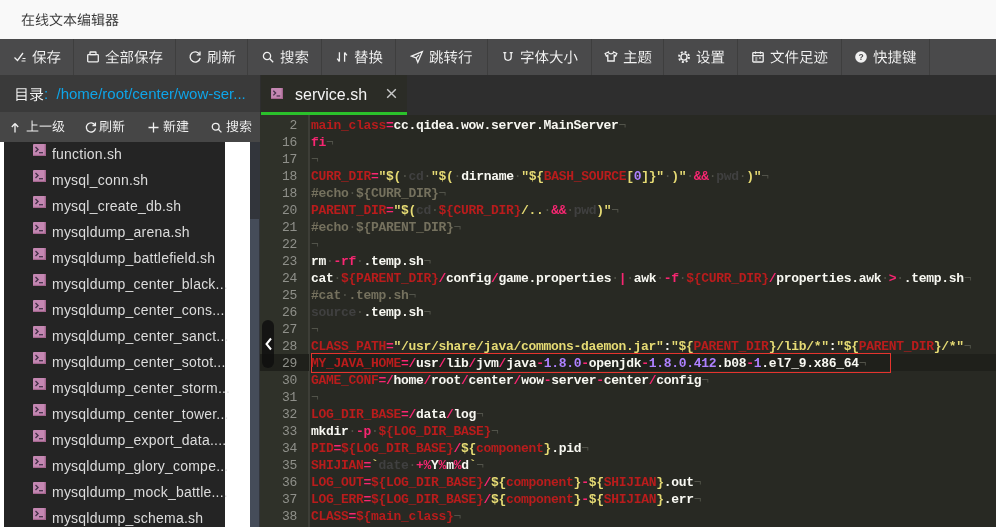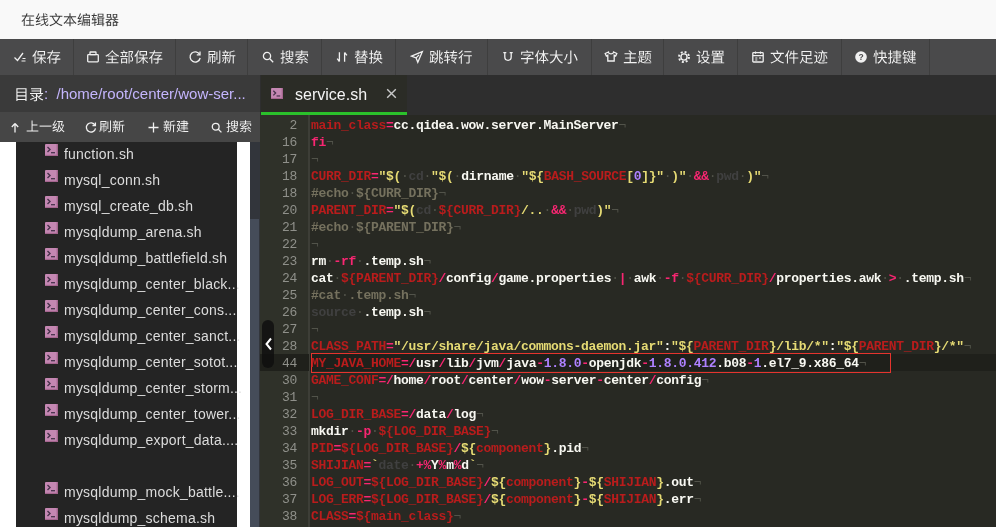--- a/index.html
+++ b/index.html
@@ -2,29 +2,29 @@
 <html><head><meta charset="utf-8"><style>
 *{margin:0;padding:0;box-sizing:border-box}
 html,body{width:996px;height:527px;overflow:hidden;background:#fff;font-family:"Liberation Sans",sans-serif}
 #root{position:relative;width:996px;height:527px;overflow:hidden}
 .abs{position:absolute}
 #titlebar{left:0;top:0;width:996px;height:39px;background:#f9f9f9}
 #toolbar{left:0;top:39px;width:996px;height:36px;background:#4a4a4b}
 .tbb{position:absolute;top:0;height:36px;border-right:1px solid #3e3e3e;display:flex;align-items:center;justify-content:center}
 .tbi{display:inline-flex;margin-right:5px}.tbi svg{display:block}
 .tbl{display:inline-block;position:relative}
-#sideheader{left:0;top:75px;width:260px;height:37px;background:#3a3a3a;color:#c4b5fd;font-size:15px}
+#sideheader{left:0;top:75px;width:260px;height:37px;background:#3a3a3a;color:#0ea5e9;font-size:15px}
 #tabstrip{left:260px;top:75px;width:736px;height:40px;background:#2e2e2e}
 #tab{position:absolute;left:1px;top:0;width:146px;height:40px;background:#2b2c26;border-bottom:3px solid #2bc12b}
 #tabname{position:absolute;left:34px;top:11px;color:#f5f5f5;font-size:16px}
 #tabx{position:absolute;left:125px;top:13px}
 #sidetoolbar{left:0;top:112px;width:260px;height:30px;background:#464646}
 .sbi{position:absolute;top:9px}.sbi svg{display:block}
 .sbl{position:absolute;top:7.5px;height:15px}
-#filelist{left:16px;top:142px;width:221px;height:385px;background:#242424;background-image:radial-gradient(circle,#2a2a2a 0.6px,transparent 0.7px);background-size:4px 4px}
+#filelist{left:4px;top:142px;width:221px;height:385px;background:#242424;background-image:radial-gradient(circle,#2a2a2a 0.6px,transparent 0.7px);background-size:4px 4px}
 .fi{position:absolute;left:0;width:250px;height:27px}
 .fn{position:absolute;left:48px;top:4.5px;color:#dcdcdc;font-size:14px;letter-spacing:0.22px}
 #sscroll{left:250px;top:142px;width:10px;height:385px;background:#32353b}
 #sthumb{left:250px;top:219px;width:8.5px;height:308px;background:#454c59}
 #editor{left:260px;top:115px;width:736px;height:412px;background:#282923}
 #gutter{position:absolute;left:0;top:0;width:49px;height:412px;background:#2f3129;border-right:1px solid #3d3e37}
 #nums{position:absolute;left:0;top:1.5px;width:37px;text-align:right;color:#8f908a;font:13px "Liberation Mono",monospace;letter-spacing:-0.3px}
 #nums .ln{height:17px;line-height:17px}
 #code{position:absolute;left:51px;top:1.5px;font:bold 13px "Liberation Mono",monospace;letter-spacing:-0.3px;white-space:pre}
 #code .ln{height:17px;line-height:17px}
@@ -396,20 +396,30 @@
       <div class="fi" style="top:285px">
         <svg style="position:absolute;left:29px;top:3px" width="13" height="12" viewBox="0 0 13 12">
           <rect x="0" y="0" width="13" height="12" rx="1" fill="#c487b2"></rect>
           <rect x="11.6" y="0" width="1.4" height="12" fill="#a5668f"></rect>
           <rect x="0" y="10.8" width="13" height="1.2" fill="#a5668f"></rect>
           <path d="M2.5 3 5 5.5 2.5 8" stroke="#47324b" stroke-width="1.4" fill="none"></path>
           <path d="M6 8.7h4" stroke="#47324b" stroke-width="1.3"></path>
         </svg>
         <span class="fn">mysqldump_export_data....</span>
       </div>
+      <div class="fi" style="top:311px">
+        <svg style="position:absolute;left:29px;top:3px" width="13" height="12" viewBox="0 0 13 12">
+          <rect x="0" y="0" width="13" height="12" rx="1" fill="#c487b2"></rect>
+          <rect x="11.6" y="0" width="1.4" height="12" fill="#a5668f"></rect>
+          <rect x="0" y="10.8" width="13" height="1.2" fill="#a5668f"></rect>
+          <path d="M2.5 3 5 5.5 2.5 8" stroke="#47324b" stroke-width="1.4" fill="none"></path>
+          <path d="M6 8.7h4" stroke="#47324b" stroke-width="1.3"></path>
+        </svg>
+        <span class="fn">mysqldump_glory_compe...</span>
+      </div>
       <div class="fi" style="top:337px">
         <svg style="position:absolute;left:29px;top:3px" width="13" height="12" viewBox="0 0 13 12">
           <rect x="0" y="0" width="13" height="12" rx="1" fill="#c487b2"></rect>
           <rect x="11.6" y="0" width="1.4" height="12" fill="#a5668f"></rect>
           <rect x="0" y="10.8" width="13" height="1.2" fill="#a5668f"></rect>
           <path d="M2.5 3 5 5.5 2.5 8" stroke="#47324b" stroke-width="1.4" fill="none"></path>
           <path d="M6 8.7h4" stroke="#47324b" stroke-width="1.3"></path>
         </svg>
         <span class="fn">mysqldump_mock_battle....</span>
       </div>
@@ -441,21 +451,21 @@
         <div class="ln">18</div>
         <div class="ln">20</div>
         <div class="ln">21</div>
         <div class="ln">22</div>
         <div class="ln">23</div>
         <div class="ln">24</div>
         <div class="ln">25</div>
         <div class="ln">26</div>
         <div class="ln">27</div>
         <div class="ln">28</div>
-        <div class="ln">44</div>
+        <div class="ln">29</div>
         <div class="ln">30</div>
         <div class="ln">31</div>
         <div class="ln">32</div>
         <div class="ln">33</div>
         <div class="ln">34</div>
         <div class="ln">35</div>
         <div class="ln">36</div>
         <div class="ln">37</div>
         <div class="ln">38</div>
       </div>

